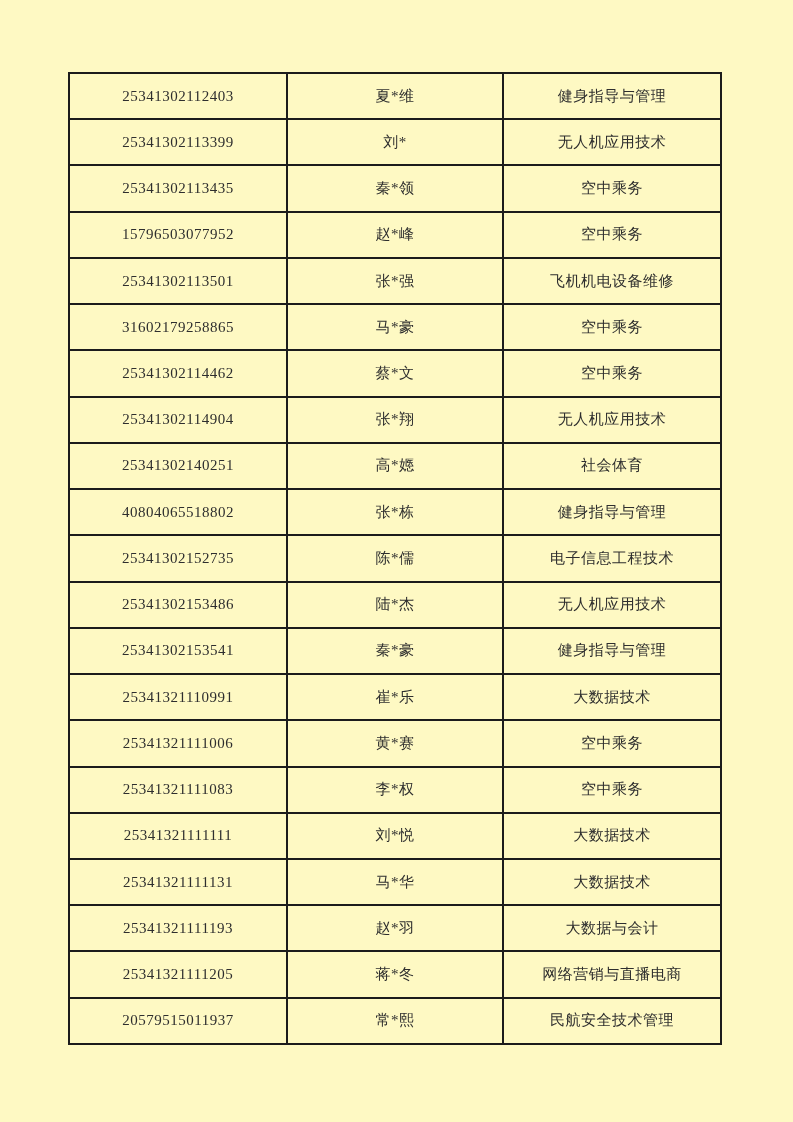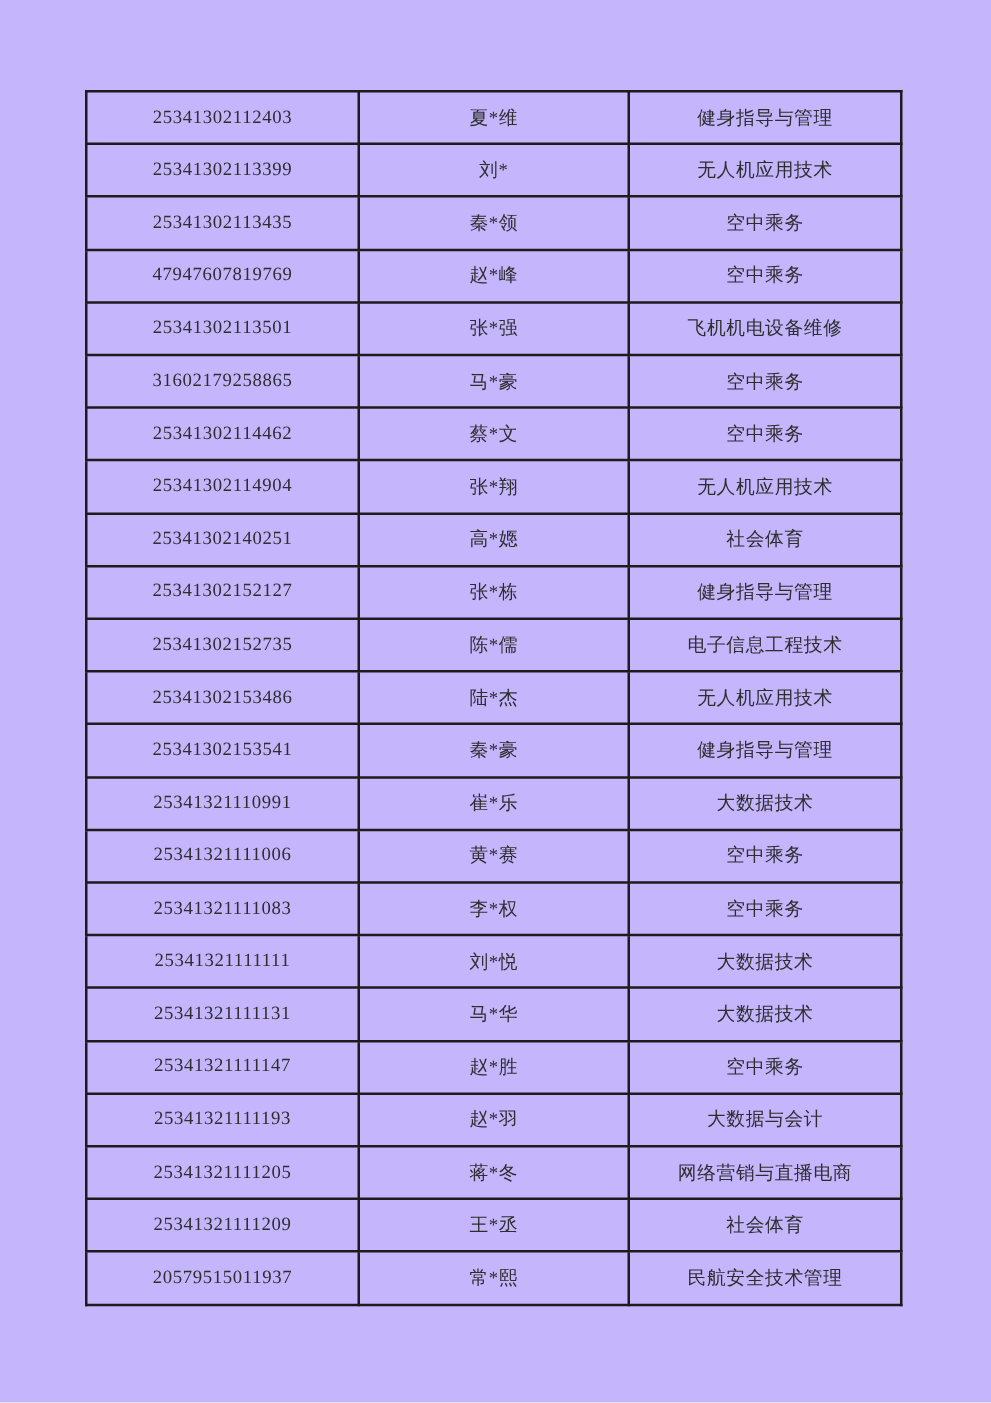--- a/index.html
+++ b/index.html
@@ -4,21 +4,21 @@
 <style>
   html, body {
     margin: 0;
     padding: 0;
     background: #ffffff;
   }
   .page {
     position: relative;
     width: 793px;
     height: 1122px;
-    background: #c4b5fd;
+    background: #fef9c3;
     overflow: hidden;
   }
   table.roster {
     position: absolute;
     left: 68px;
     top: 72px;
     width: 652px;
     height: 973px;
     border-collapse: collapse;
     table-layout: fixed;
@@ -62,21 +62,21 @@
     <td>无人机应用技术</td>
   </tr>
 
   <tr>
     <td>25341302113435</td>
     <td>秦*领</td>
     <td>空中乘务</td>
   </tr>
 
   <tr>
-    <td>47947607819769</td>
+    <td>15796503077952</td>
     <td>赵*峰</td>
     <td>空中乘务</td>
   </tr>
 
   <tr>
     <td>25341302113501</td>
     <td>张*强</td>
     <td>飞机机电设备维修</td>
   </tr>
 
@@ -98,21 +98,21 @@
     <td>无人机应用技术</td>
   </tr>
 
   <tr>
     <td>25341302140251</td>
     <td>高*嫕</td>
     <td>社会体育</td>
   </tr>
 
   <tr>
-    <td>25341302152127</td>
+    <td>40804065518802</td>
     <td>张*栋</td>
     <td>健身指导与管理</td>
   </tr>
 
 
   <tr>
     <td>25341302152735</td>
     <td>陈*儒</td>
     <td>电子信息工程技术</td>
   </tr>
@@ -153,44 +153,34 @@
     <td>刘*悦</td>
     <td>大数据技术</td>
   </tr>
 
   <tr>
     <td>25341321111131</td>
     <td>马*华</td>
     <td>大数据技术</td>
   </tr>
 
-  <tr>
-    <td>25341321111147</td>
-    <td>赵*胜</td>
-    <td>空中乘务</td>
-  </tr>
 
 
   <tr>
     <td>25341321111193</td>
     <td>赵*羽</td>
     <td>大数据与会计</td>
   </tr>
 
   <tr>
     <td>25341321111205</td>
     <td>蒋*冬</td>
     <td>网络营销与直播电商</td>
   </tr>
 
-  <tr>
-    <td>25341321111209</td>
-    <td>王*丞</td>
-    <td>社会体育</td>
-  </tr>
 
   <tr>
     <td>20579515011937</td>
     <td>常*熙</td>
     <td>民航安全技术管理</td>
   </tr>
 </tbody>
   </table>
 </div>
 

